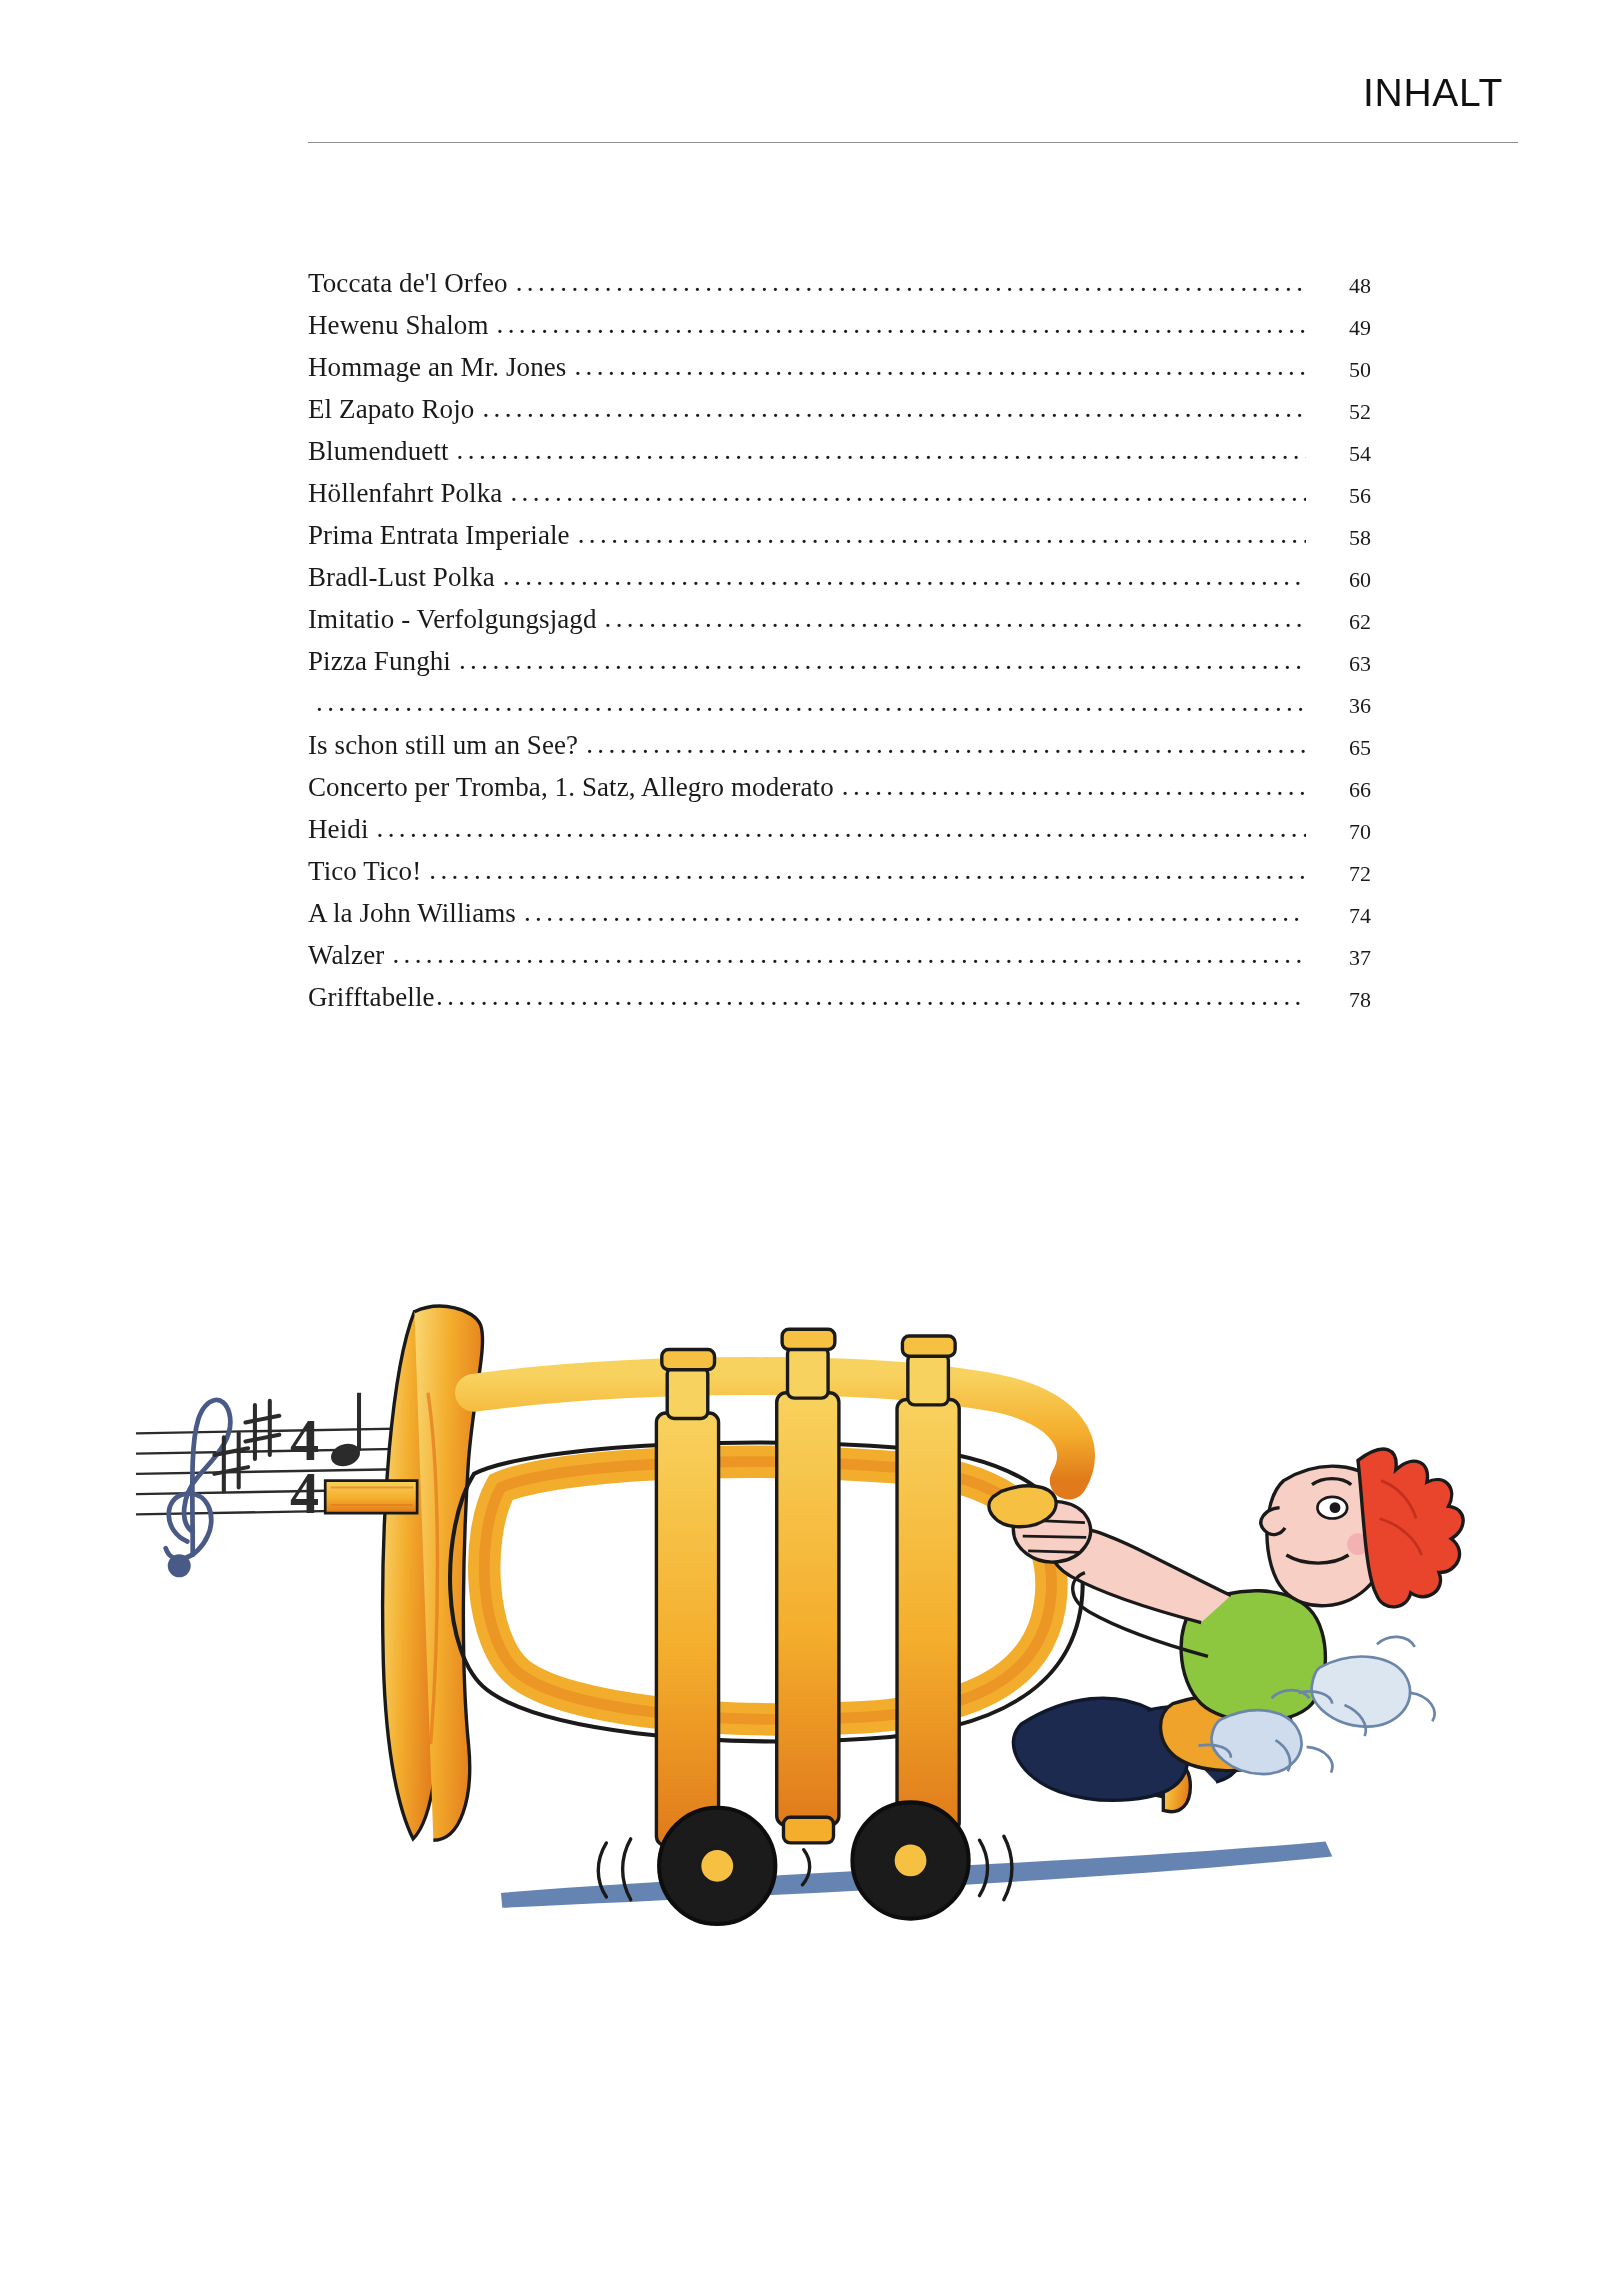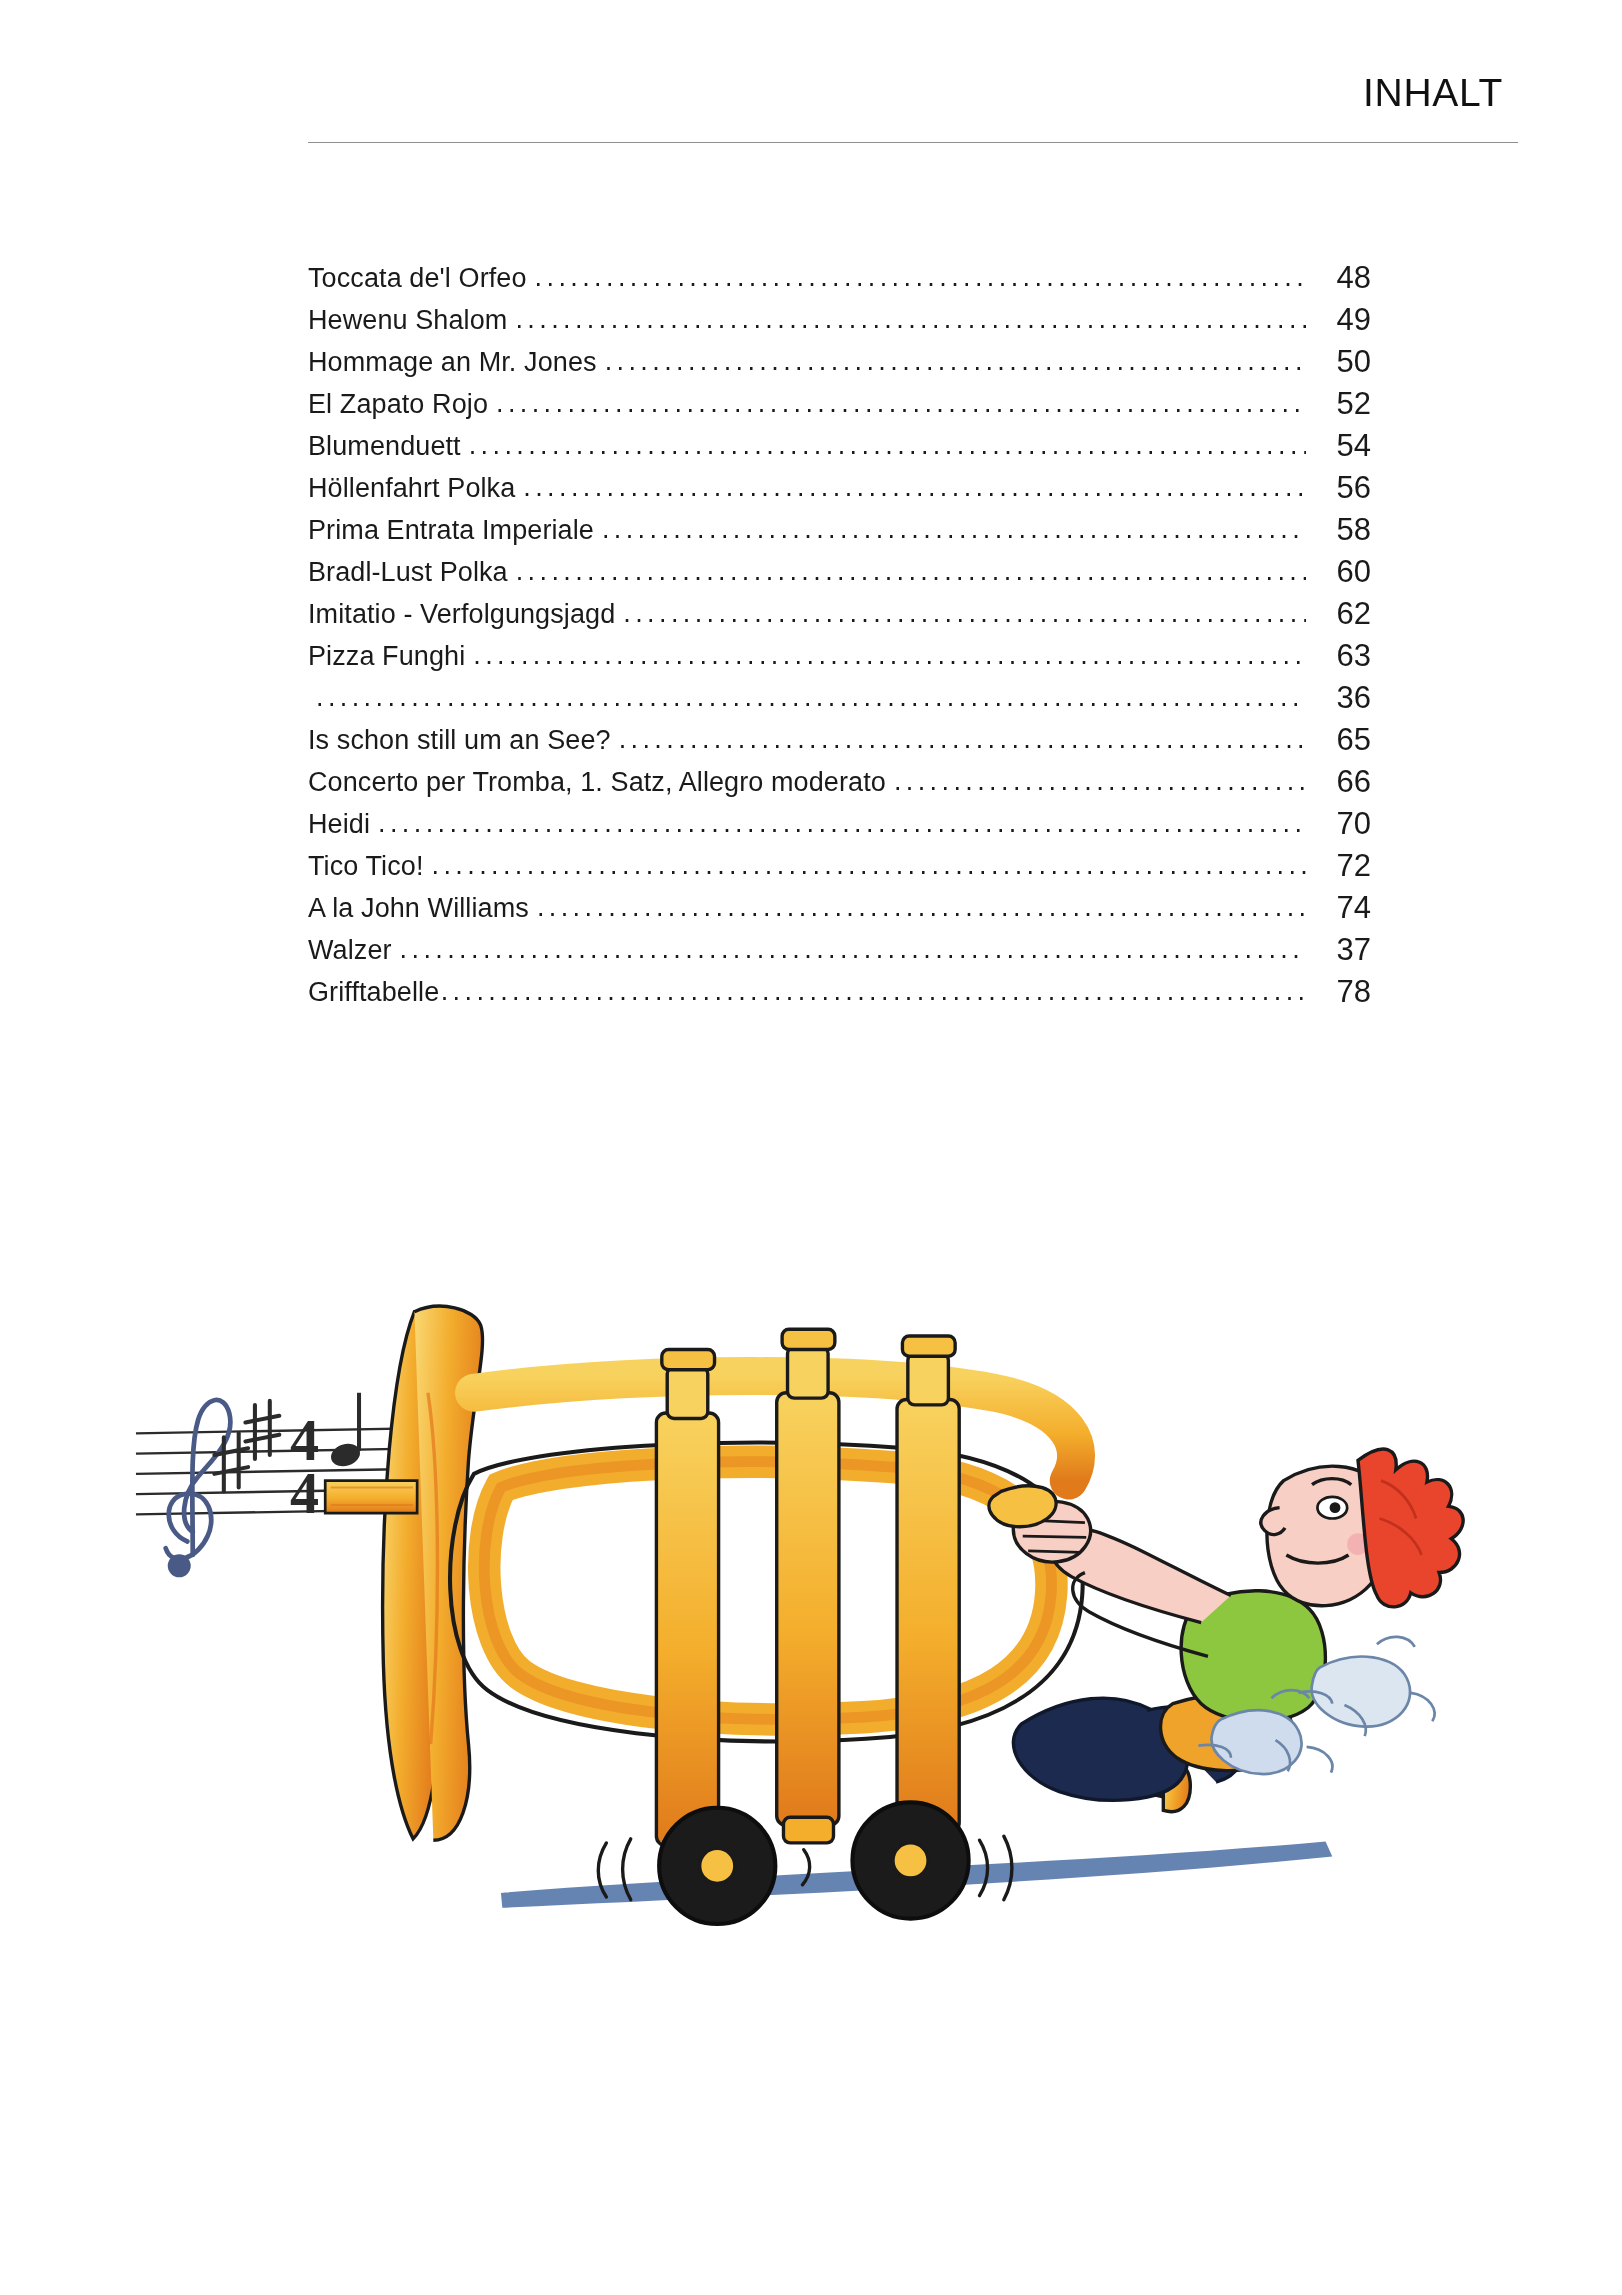--- a/index.html
+++ b/index.html
@@ -46,25 +46,26 @@
 
   
   .toc {
     position: absolute;
     top: 257px;
     left: 308px;
     width: 1063px;
   }
   .toc-row {
     display: flex;
-    align-items: center;
+    align-items: flex-end;
     height: 42px;
     font-size: 27px;
     color: #1a1a1a;
     white-space: nowrap;
+    font-family: Liberation Serif, serif;
   }
   .toc-title {
     flex: 0 0 auto;
     letter-spacing: 0.1px;
   }
   .toc-dots {
     flex: 1 1 auto;
     overflow: hidden;
     white-space: nowrap;
     color: #1a1a1a;
@@ -72,21 +73,21 @@
     letter-spacing: 4.4px;
     margin: 0 6.8px 0 8px;
     transform: translateY(-1.4px);
   }
   .toc-dots.tight {
     margin-left: 1.4px;
   }
   .toc-page {
     flex: 0 0 58px;
     text-align: right;
-    font-size: 31px;
+    font-size: 22px;
   }
 
   
   .illustration {
     position: absolute;
     left: 122px;
     top: 1190px;
     width: 1400px;
     height: 757px;
   }

